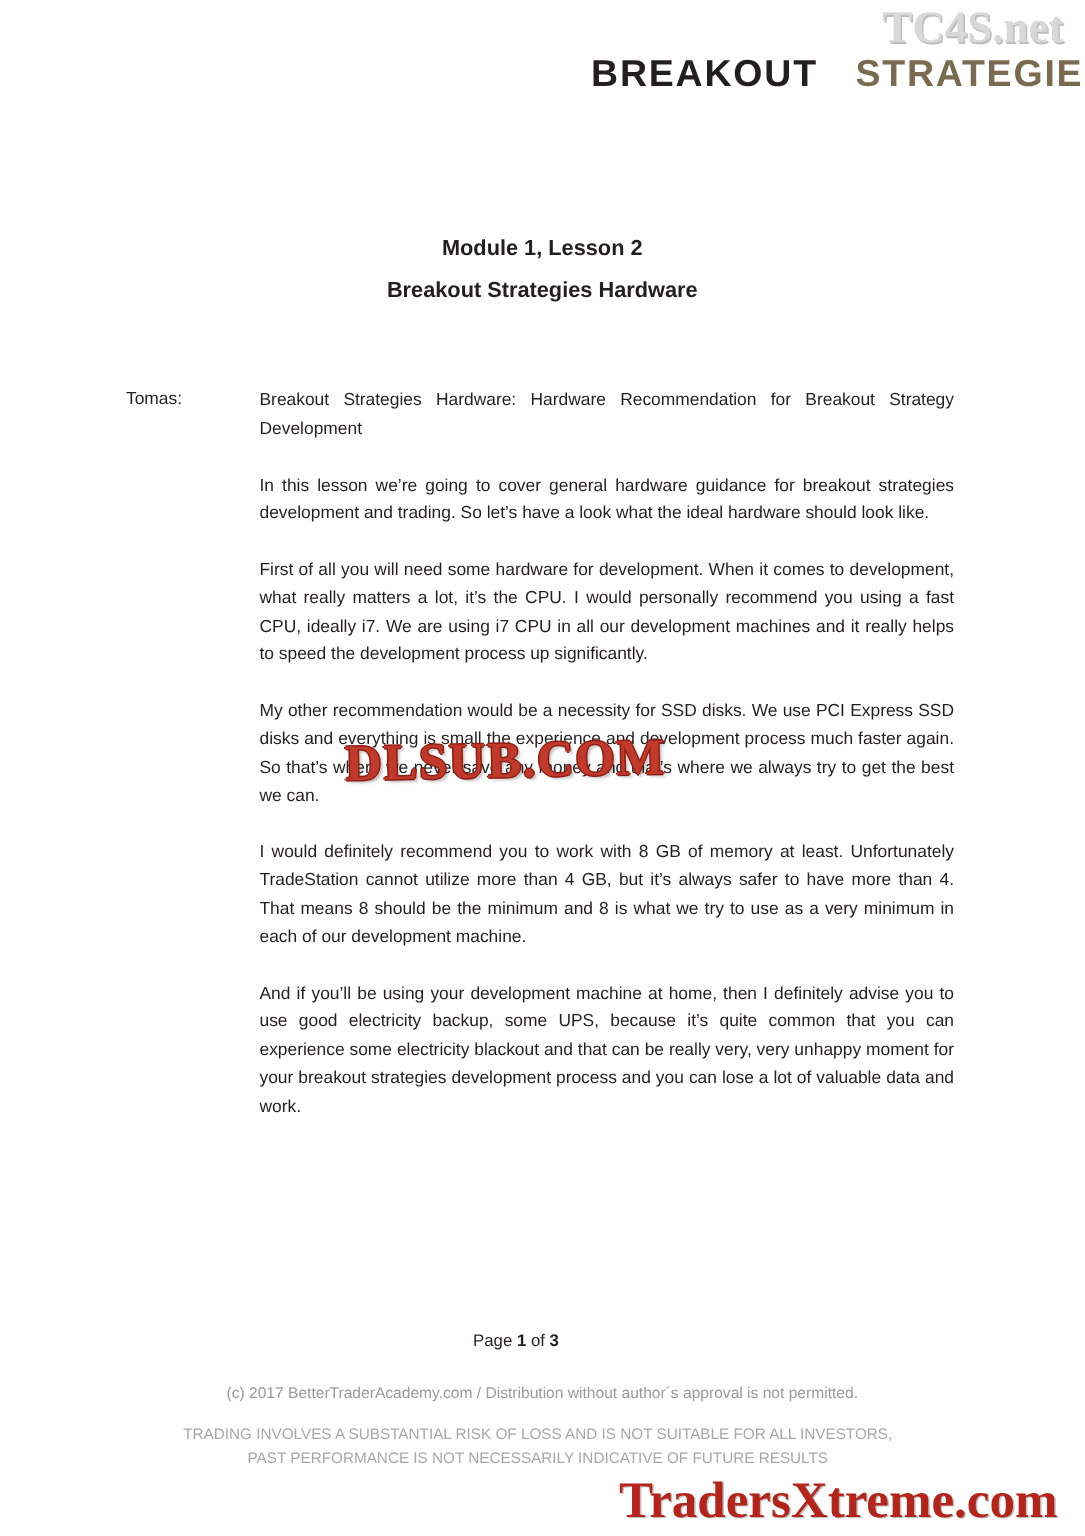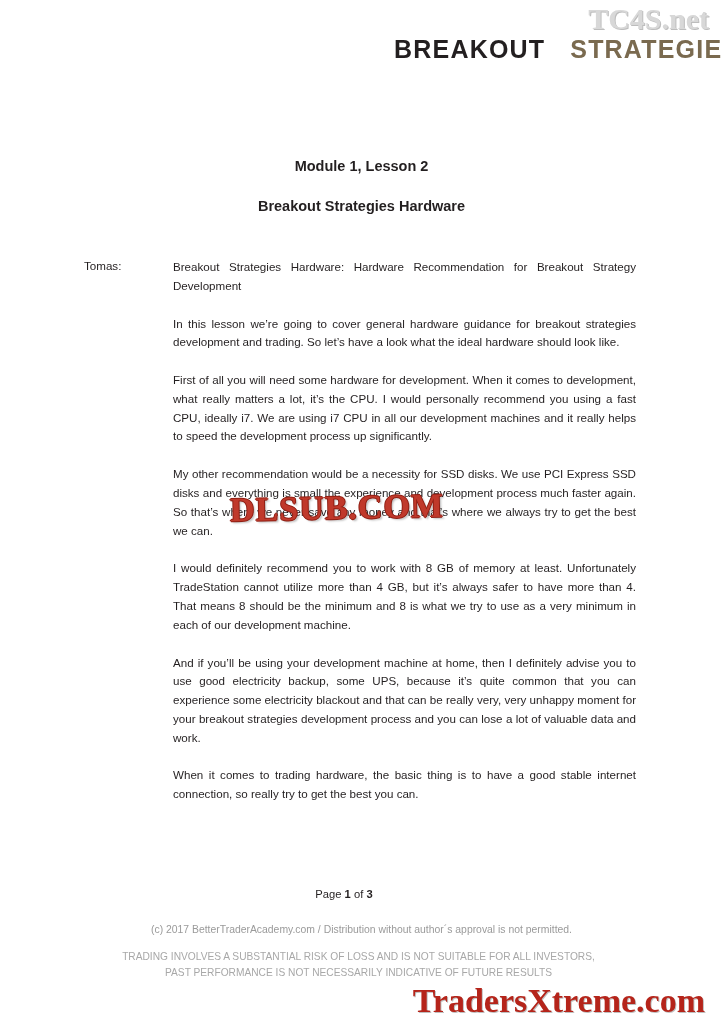--- a/index.html
+++ b/index.html
@@ -121,21 +121,21 @@
     top: 158px;
     left: 0;
     width: 723px;
     text-align: center;
     font-size: 14.5px;
     font-weight: bold;
     color: #231f20;
   }
   .doc-subtitle {
     position: absolute;
-    top: 198px;
+    top: 186px;
     left: 0;
     width: 723px;
     text-align: center;
     font-size: 14.5px;
     font-weight: bold;
     color: #231f20;
   }
 
   
   .speaker {
@@ -218,21 +218,20 @@
 
 <div class="speaker">Tomas:</div>
 
 <div class="body-col">
   <p>Breakout Strategies Hardware: Hardware Recommendation for Breakout Strategy Development</p>
   <p>In this lesson we’re going to cover general hardware guidance for breakout strategies development and trading. So let’s have a look what the ideal hardware should look like.</p>
   <p>First of all you will need some hardware for development. When it comes to development, what really matters a lot, it’s the CPU. I would personally recommend you using a fast CPU, ideally i7. We are using i7 CPU in all our development machines and it really helps to speed the development process up significantly.</p>
   <p>My other recommendation would be a necessity for SSD disks. We use PCI Express SSD disks and everything is small the experience and development process much faster again. So that’s where we never save any money and that’s where we always try to get the best we can.</p>
   <p>I would definitely recommend you to work with 8 GB of memory at least. Unfortunately TradeStation cannot utilize more than 4 GB, but it’s always safer to have more than 4. That means 8 should be the minimum and 8 is what we try to use as a very minimum in each of our development machine.</p>
   <p>And if you’ll be using your development machine at home, then I definitely advise you to use good electricity backup, some UPS, because it’s quite common that you can experience some electricity blackout and that can be really very, very unhappy moment for your breakout strategies development process and you can lose a lot of valuable data and work.</p>
-  <p>When it comes to trading hardware, the basic thing is to have a good stable internet connection, so really try to get the best you can.</p>
 </div>
 
 <div class="wm-center">DLSUB.COM</div>
 
 <div class="page-num">
   <span>Page </span><b>1</b><span> of </span><b>3</b>
 </div>
 
 <div class="copyright">(c) 2017 BetterTraderAcademy.com / Distribution without author´s approval is not permitted.</div>
 

